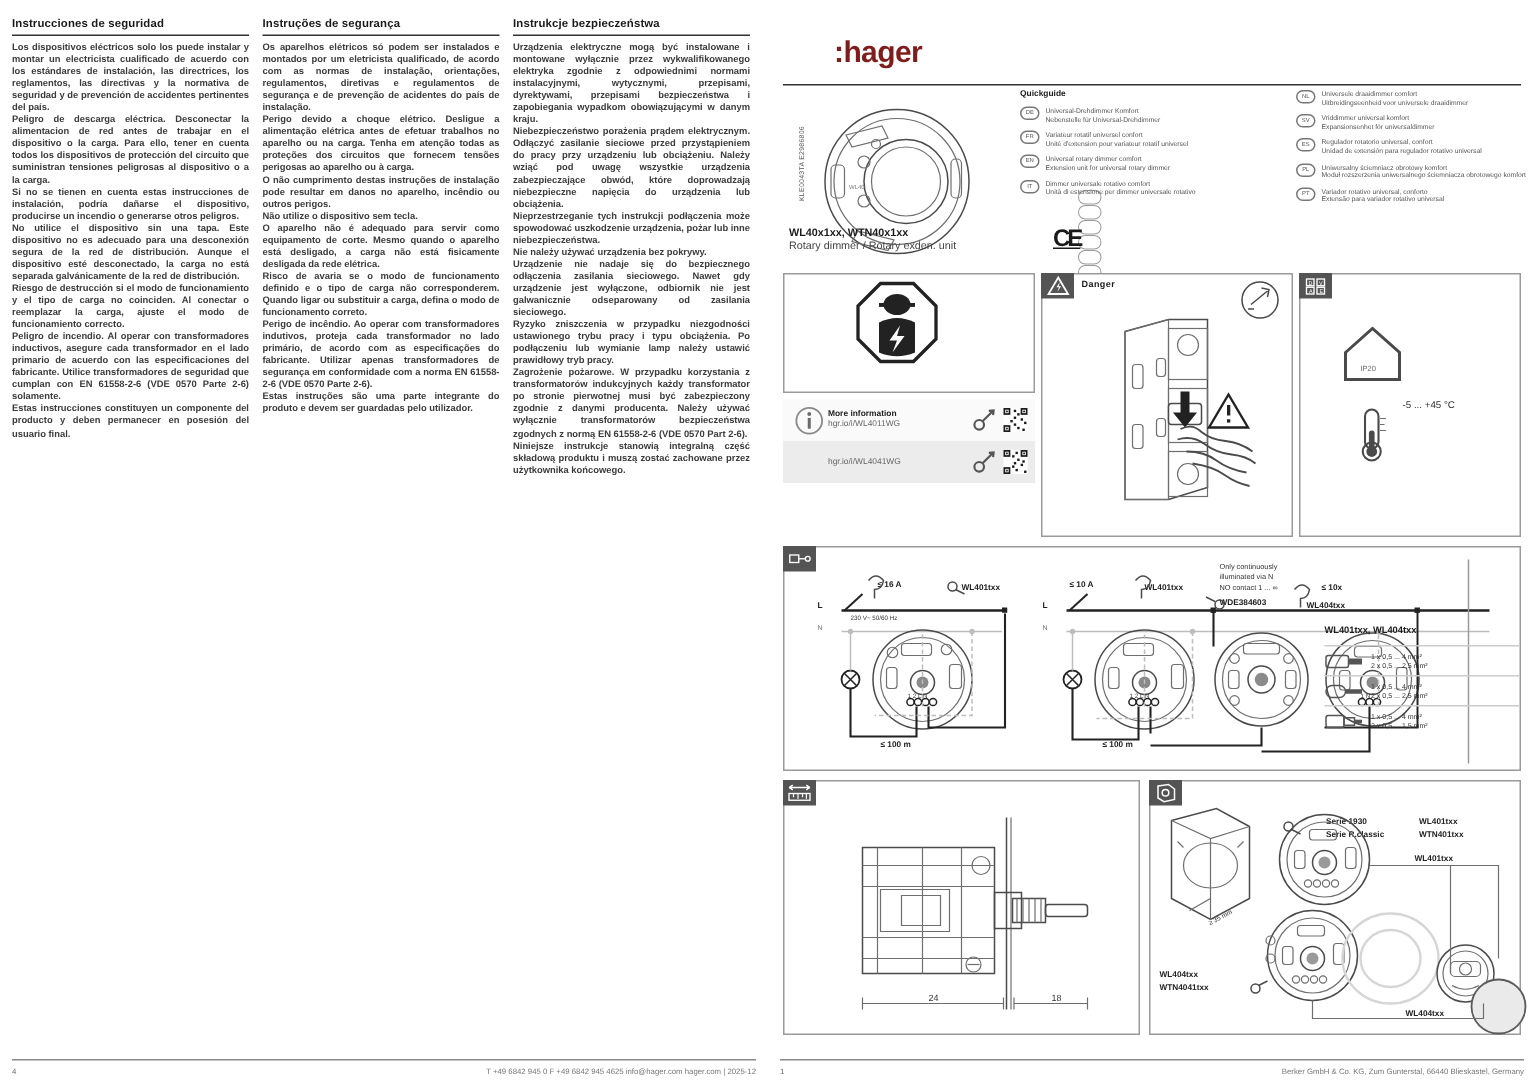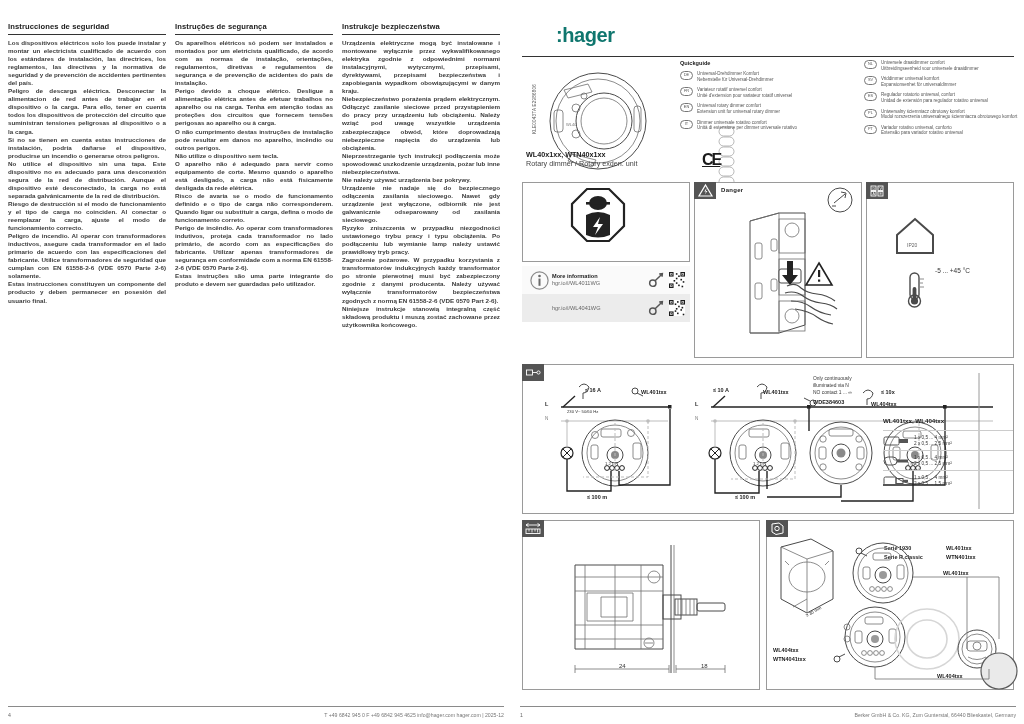--- a/index.html
+++ b/index.html
@@ -1,30 +1,30 @@
 <!DOCTYPE html>
 <html><head>
 <meta charset="utf-8">
 <style>
   html,body{margin:0;padding:0;background:#ffffff;}
   body{width:1024px;height:724px;font-family:"Liberation Sans",sans-serif;color:#1a1a1a;overflow:hidden;}
   .page{position:relative;width:1024px;height:724px;}
 
   
-  .left-half{position:absolute;left:0;top:0;width:512px;height:559px;margin-top:11px;}
+  .left-half{position:absolute;left:0;top:0;width:512px;height:559px;}
   .cols{position:absolute;left:8px;top:10px;width:496px;display:flex;gap:9px;}
   .col{width:158px;}
   .col h2{font-size:7.6px;font-weight:bold;margin:0 0 2px 0;letter-spacing:.1px;line-height:11px;}
   .rule{border-bottom:1.6px solid #333;margin:0 0 4px 0;}
   .col p{font-size:6.25px;line-height:8.05px;margin:0 0 0 0;text-align:justify;letter-spacing:0px;font-weight:bold;color:#3b3b3b;}
   .col p + p{margin-top:0;}
 
   
   .right-half{position:absolute;left:512px;top:0;width:512px;height:724px;}
-  .brand{position:absolute;left:44px;top:24px;font-size:20px;font-weight:bold;letter-spacing:-.4px;color:#0f766e;}
+  .brand{position:absolute;left:44px;top:24px;font-size:20px;font-weight:bold;letter-spacing:-.4px;color:#7f1d1d;}
   .topline{position:absolute;left:10px;top:56px;width:492px;border-top:1.3px solid #333;}
 
   .hero{position:absolute;left:14px;top:62px;width:190px;height:118px;}
   .sidecode{position:absolute;left:6px;top:22px;writing-mode:vertical-rl;transform:rotate(180deg);font-size:4.6px;letter-spacing:.2px;color:#555;}
   .modelline{position:absolute;left:14px;top:150px;font-size:7.2px;font-weight:bold;line-height:9px;}
   .modelsub{font-weight:normal;color:#444;text-align:right;}
   .ce{position:absolute;left:190px;top:151px;font-size:16px;font-weight:bold;letter-spacing:-2px;text-decoration:underline;}
 
   .langstrip{position:absolute;left:190px;top:64px;width:22px;}
   .qg{position:absolute;left:168px;top:60px;width:180px;}

